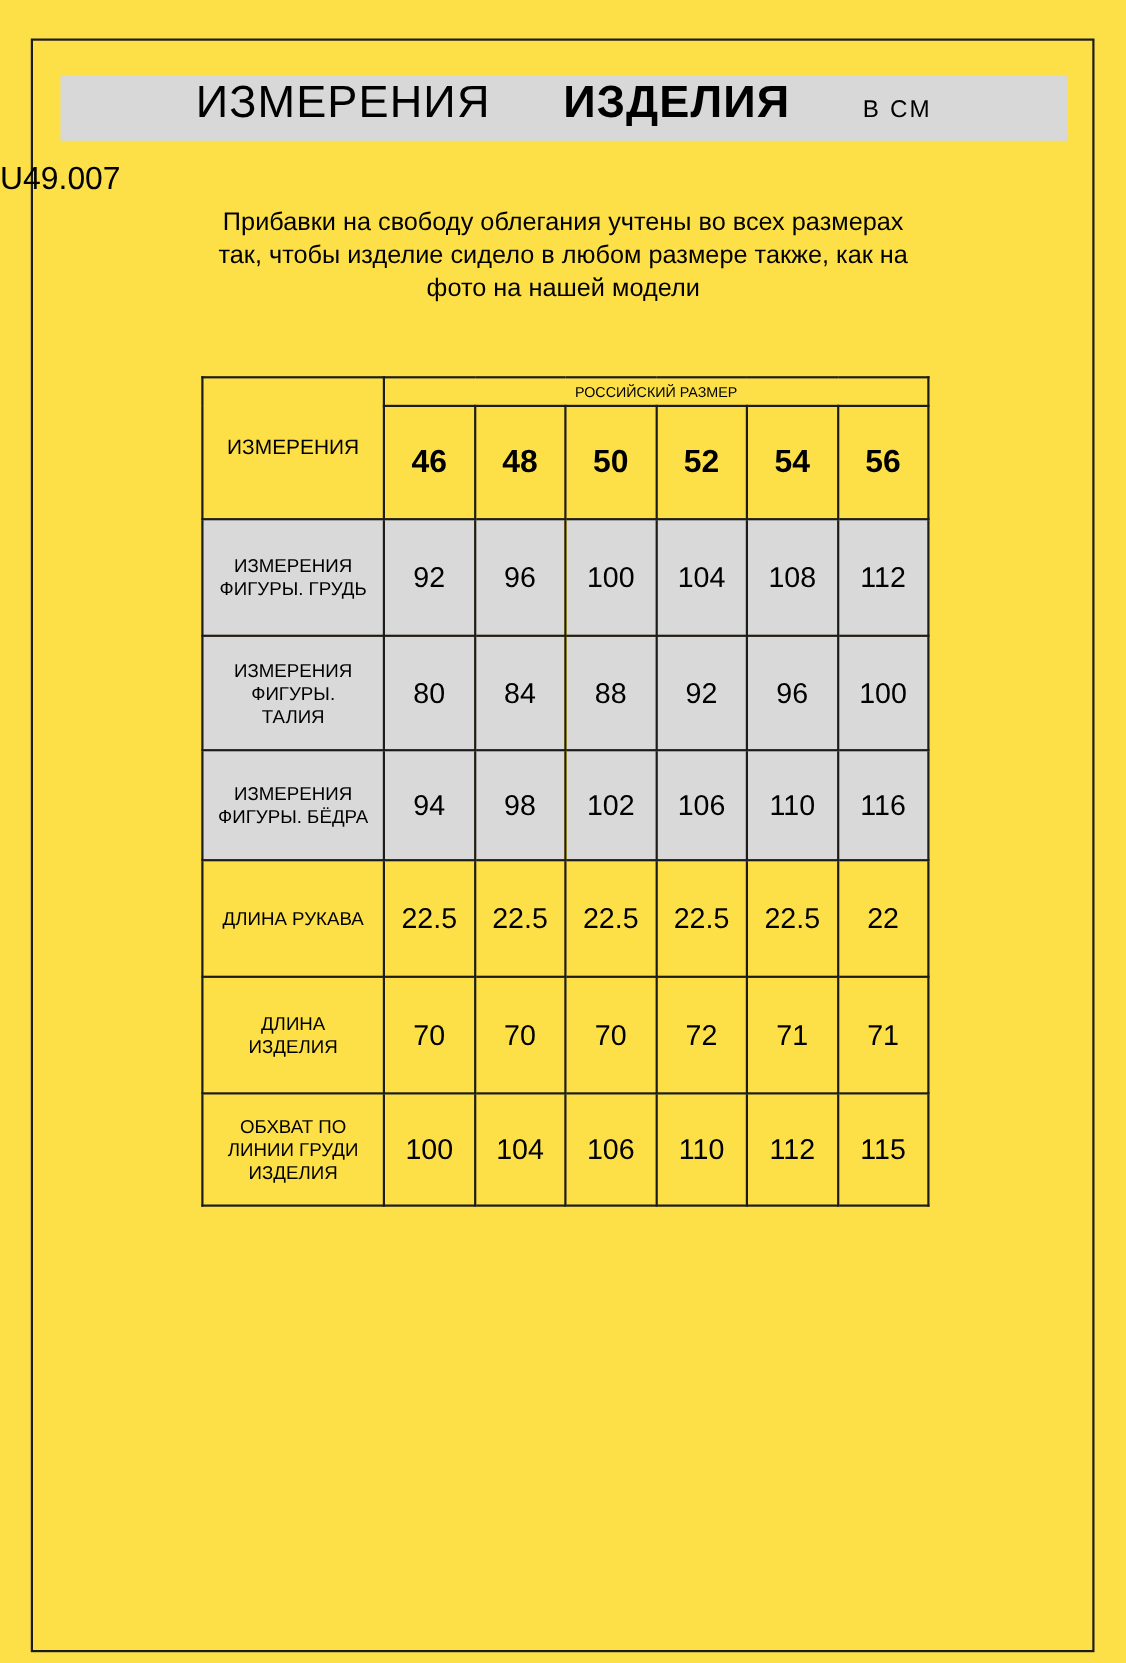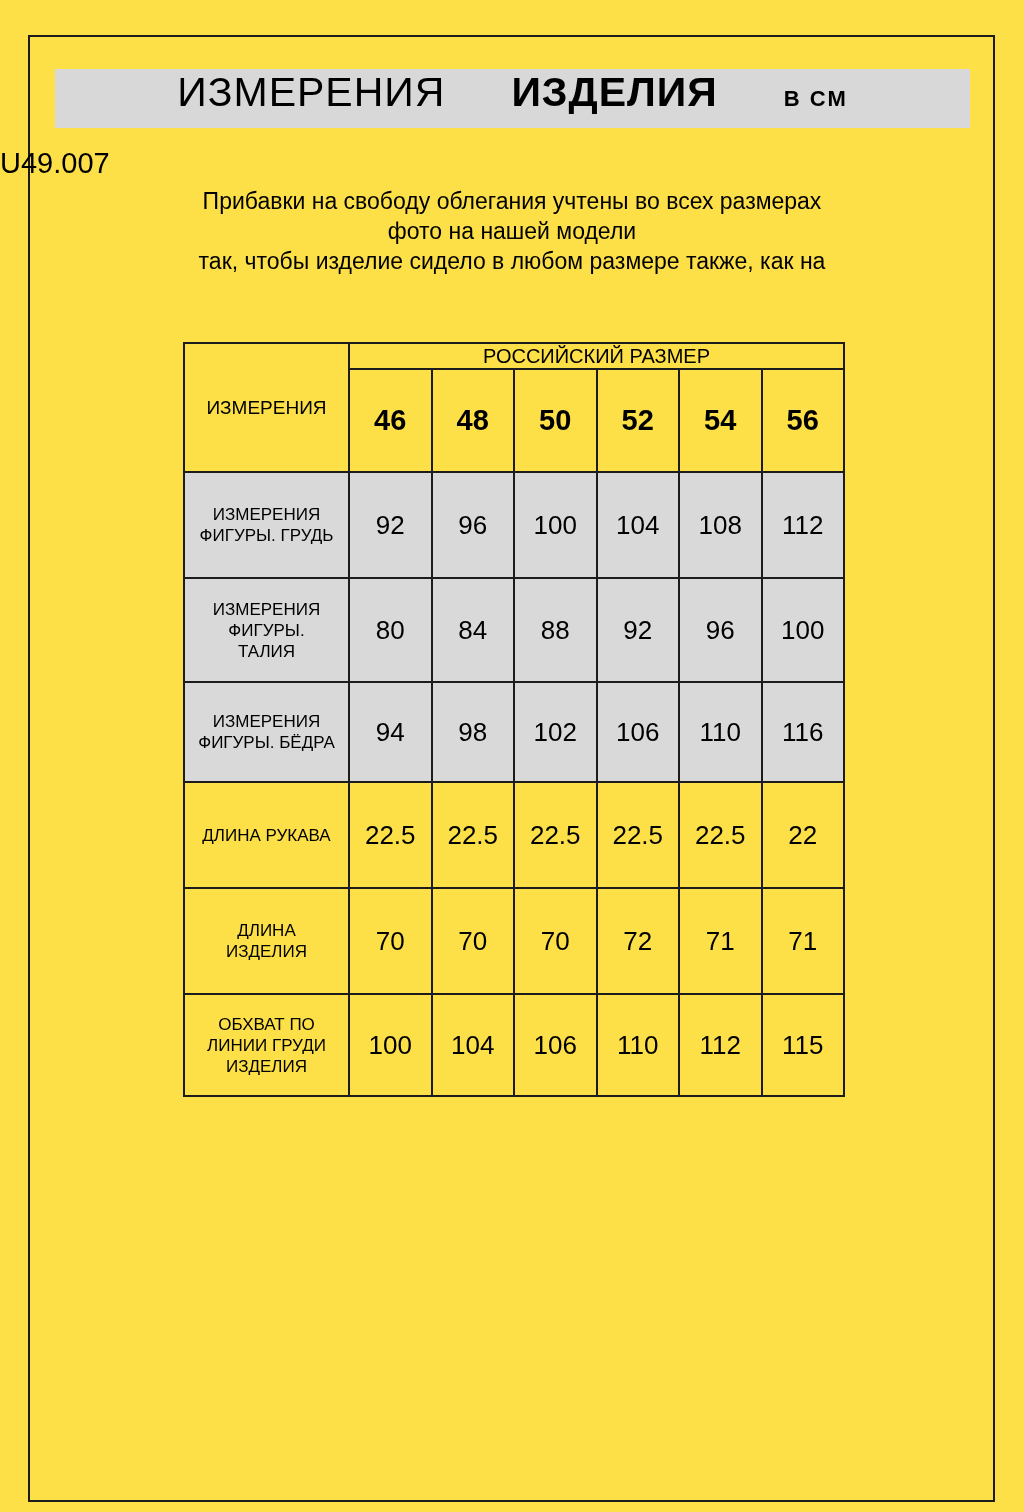--- a/index.html
+++ b/index.html
@@ -13,21 +13,21 @@
     border: 2px solid #1c1c1c;
   }
 
   .title-band {
     position: absolute; left: 55px; top: 69px; width: 915px; height: 59px;
     background: #d8d8d8;
     display: flex; justify-content: center; align-items: baseline; gap: 66px;
   }
   .t-reg  { font-size: 41px; font-weight: 400; letter-spacing: 1px; }
   .t-bold { font-size: 41px; font-weight: 700; letter-spacing: 1px; }
-  .t-unit { font-size: 22px; font-weight: 700; letter-spacing: 2px; }
+  .t-unit { font-size: 22px; font-weight: 400; letter-spacing: 2px; }
 
   .code {
     position: absolute; left: 0; top: 147px; width: 1024px;
     text-align: left; font-size: 29px; font-weight: 400;
   }
 
   .desc {
     position: absolute; left: 0; top: 186px; width: 1024px;
     text-align: center; font-size: 23px; line-height: 30px; font-weight: 400;
   }
@@ -46,21 +46,21 @@
   tr.r-group  { height: 26px; }
   tr.r-sizes  { height: 103px; }
   tr.rh-1 { height: 106px; }
   tr.rh-2 { height: 104px; }
   tr.rh-3 { height: 100px; }
   tr.rh-4 { height: 106px; }
   tr.rh-5 { height: 106px; }
   tr.rh-6 { height: 102px; }
 
   th.corner { font-size: 19px; }
-  th.group  { font-size: 20px; border-radius: 11px; }
+  th.group  { font-size: 13px; border-radius: 11px; }
   th.size   { font-size: 29px; font-weight: 700; }
 
   th.rowlabel { font-size: 17px; line-height: 21px; padding: 0 13px; }
   td.val      { font-size: 26px; }
 
   tr.shaded th, tr.shaded td { background: #d9d9d9; }
 </style>
 </head>
 <body>
 
@@ -71,22 +71,22 @@
   <div class="title-band">
     <span class="t-reg">ИЗМЕРЕНИЯ</span>
     <span class="t-bold">ИЗДЕЛИЯ</span>
     <span class="t-unit">В СМ</span>
   </div>
 
   <div class="code">U49.007</div>
 
   <div class="desc">
     <div>Прибавки на свободу облегания учтены во всех размерах</div>
+    <div>так, чтобы изделие сидело в любом размере также, как на</div>
     <div>фото на нашей модели</div>
-    <div>так, чтобы изделие сидело в любом размере также, как на</div>
   </div>
 
   <table class="size-table">
     <colgroup>
       <col class="c0">
         <col class="c">
         <col class="c">
         <col class="c">
         <col class="c">
         <col class="c">

